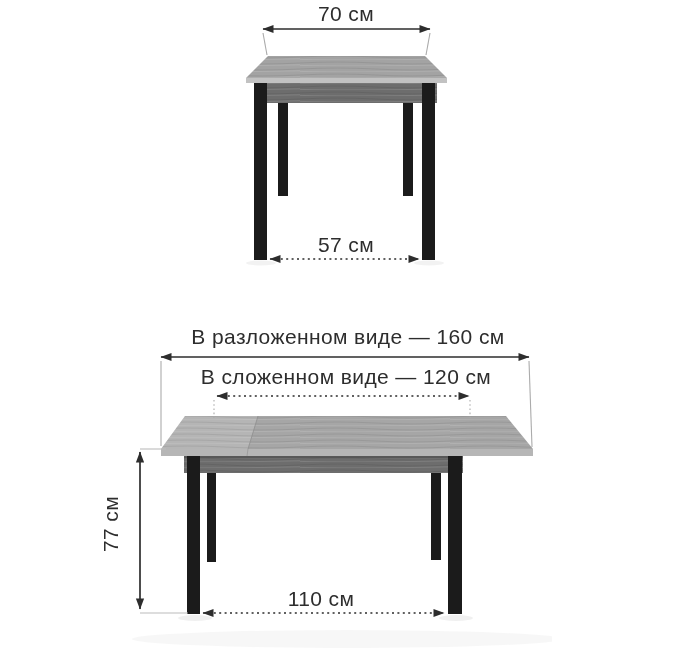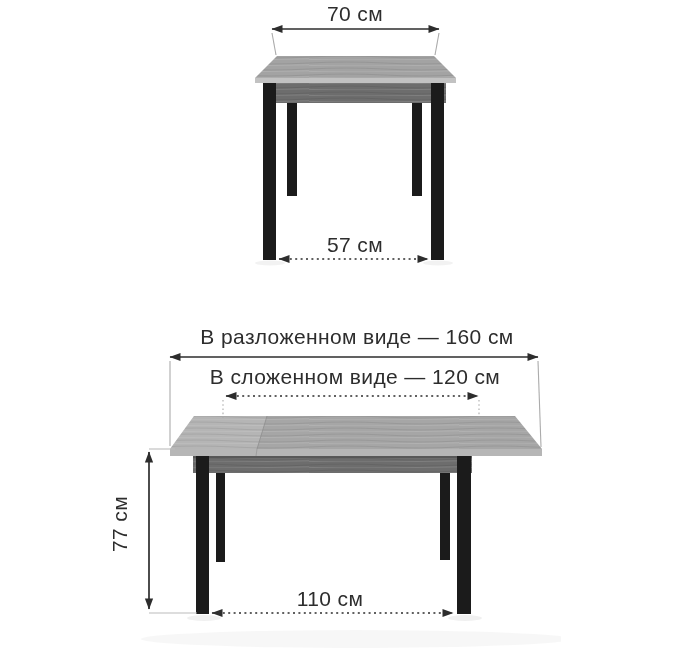--- a/index.html
+++ b/index.html
@@ -1,16 +1,16 @@
 <!DOCTYPE html>
 <html><head>
 <meta charset="utf-8">
 <style>
   html,body{margin:0;padding:0;background:#ffffff;}
-  .canvas{position:relative;width:552px;height:660px;background:#5eead4;overflow:hidden;margin-left:9px;}
+  .canvas{position:relative;width:552px;height:660px;background:#5eead4;overflow:hidden;}
   svg{display:block;}
   text{
     font-family:"Liberation Sans", sans-serif;
     font-size:21px;
     fill:#2d2d2d;
     letter-spacing:0.4px;
   }
   .dim-line{fill:none;}
 </style>
 </head>

